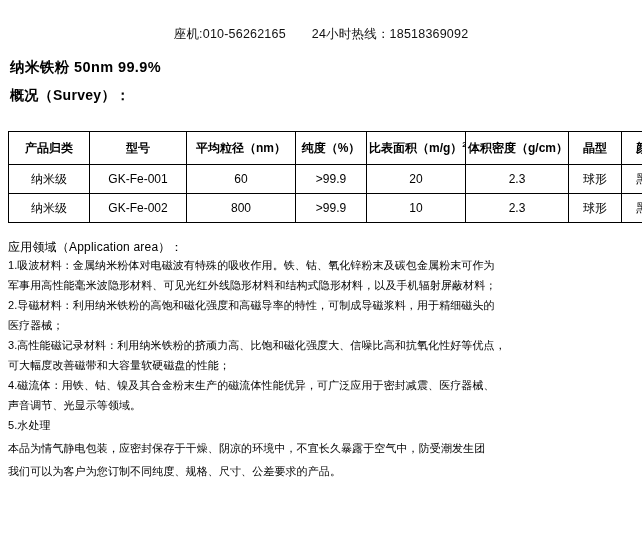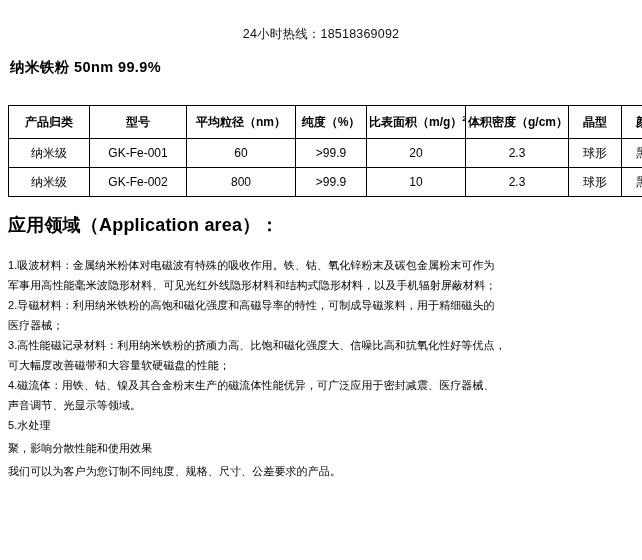--- a/index.html
+++ b/index.html
@@ -89,45 +89,47 @@
   .col-5 { width: 98px; }
   .col-6 { width: 48px; }
   .col-7 { width: 48px; }
   sup { font-size: 8px; vertical-align: super; }
 
   
   .app-area {
     padding: 16px 8px 0 8px;
   }
   .app-heading {
-    font-size: 18px;
-    font-weight: bold;
-    margin-bottom: 19px;
+    font-size: 12px;
+    font-weight: normal;
+    margin-bottom: 0;
     letter-spacing: 0.2px;
   }
   .para {
     font-size: 11px;
     line-height: 19px;
     margin: 0 0 1px 0;
     text-align: justify;
     letter-spacing: 0.1px;
   }
   .gap-small { height: 3px; }
 </style>
 </head>
 <body>
 
 <div class="page">
 
   <div class="contact-bar">
+    <span class="item">座机:010-56262165</span>
     <span class="item">24小时热线：18518369092</span>
   </div>
 
   <div class="title-block">
     <div class="product-title">纳米铁粉  50nm  99.9%</div>
+    <div class="section-heading">概况（Survey）：</div>
   </div>
 
   <div class="table-wrap">
     <table class="spec">
       <thead>
         <tr>
           <th class="col-0">产品归类</th>
           <th class="col-1">型号</th>
           <th class="col-2">平均粒径（nm）</th>
           <th class="col-3">纯度（%）</th>
@@ -167,18 +169,18 @@
     <p class="para">1.吸波材料：金属纳米粉体对电磁波有特殊的吸收作用。铁、钴、氧化锌粉末及碳包金属粉末可作为</p>
     <p class="para">军事用高性能毫米波隐形材料、可见光红外线隐形材料和结构式隐形材料，以及手机辐射屏蔽材料；</p>
     <p class="para">2.导磁材料：利用纳米铁粉的高饱和磁化强度和高磁导率的特性，可制成导磁浆料，用于精细磁头的</p>
     <p class="para">医疗器械；</p>
     <p class="para">3.高性能磁记录材料：利用纳米铁粉的挤顽力高、比饱和磁化强度大、信噪比高和抗氧化性好等优点，</p>
     <p class="para">可大幅度改善磁带和大容量软硬磁盘的性能；</p>
     <p class="para">4.磁流体：用铁、钴、镍及其合金粉末生产的磁流体性能优异，可广泛应用于密封减震、医疗器械、</p>
     <p class="para">声音调节、光显示等领域。</p>
     <p class="para">5.水处理</p>
     <div class="gap-small"></div>
-    <p class="para">聚，影响分散性能和使用效果</p>
+    <p class="para">本品为情气静电包装，应密封保存于干燥、阴凉的环境中，不宜长久暴露于空气中，防受潮发生团</p>
     <div class="gap-small"></div>
     <p class="para">我们可以为客户为您订制不同纯度、规格、尺寸、公差要求的产品。</p>
   </div>
 
 </div>
 
 </body></html>

